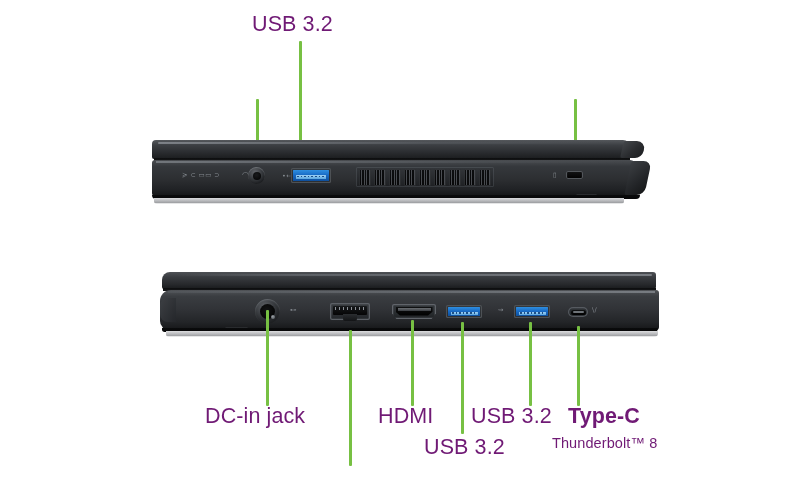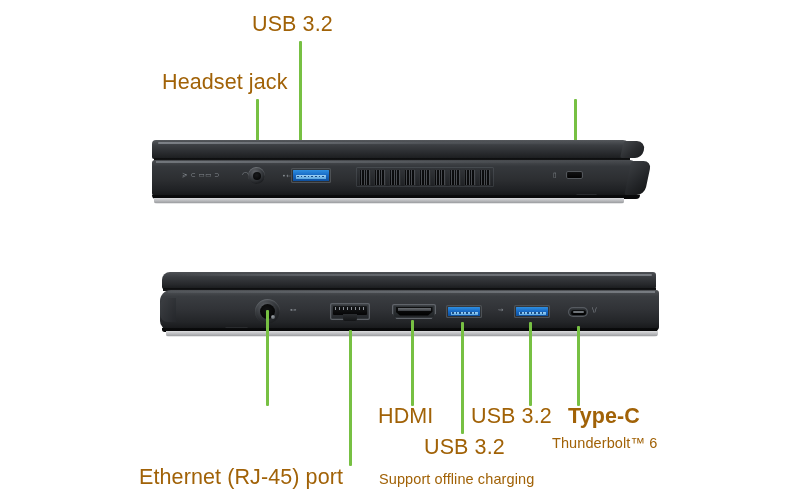--- a/index.html
+++ b/index.html
@@ -5,21 +5,21 @@
   html,body{margin:0;padding:0;background:#ffffff;}
   body{
     width:800px;height:500px;position:relative;overflow:hidden;
     font-family:"Liberation Sans","DejaVu Sans",sans-serif;
     color:#1b1b1b;background:#ffffff;
   }
   #stage{position:absolute;inset:0;width:800px;height:500px;}
 
   
   .label{
-    position:absolute;white-space:nowrap;color:#a16207;
+    position:absolute;white-space:nowrap;color:#701a75;
     font-weight:400;letter-spacing:.1px;line-height:1;
   }
   .lbl-lg{font-size:21.5px;}
   .lbl-sm{font-size:14.5px;}
 
   
   .leader{position:absolute;width:3px;background:#77c043;border-radius:1px;}
 
   
   .laptop{position:absolute;}
@@ -270,21 +270,20 @@
   }
   .silk-sm{font-size:6.5px;letter-spacing:.4px;}
 </style>
 </head>
 <body>
 
 <div id="stage">
 
   <div class="label lbl-lg" style="left:252px;top:14px;">USB 3.2</div>
 
-  <div class="label lbl-lg" style="left:162px;top:72px;">Headset jack</div>
 
 
   <div class="leader" style="left:299px;top:41px;height:134px;"></div>
   <div class="leader" style="left:256px;top:99px;height:76px;"></div>
   <div class="leader" style="left:574px;top:99px;height:80px;"></div>
 
   <div class="laptop" id="laptop-top">
     <div class="lt-lid"></div>
     <div class="lt-lid-taper"></div>
     <div class="lt-gap"></div>
@@ -370,28 +369,27 @@
     </div>
   </div>
 
   <div class="leader" style="left:266px;top:310px;height:96px;"></div>
   <div class="leader" style="left:349px;top:330px;height:136px;"></div>
   <div class="leader" style="left:411px;top:320px;height:86px;"></div>
   <div class="leader" style="left:461px;top:322px;height:112px;"></div>
   <div class="leader" style="left:529px;top:322px;height:84px;"></div>
   <div class="leader" style="left:577px;top:326px;height:80px;"></div>
 
+  <div class="label lbl-lg" style="left:205px;top:406px;">DC-in jack</div>
 
   <div class="label lbl-lg" style="left:378px;top:406px;">HDMI</div>
 
   <div class="label lbl-lg" style="left:471px;top:406px;">USB 3.2</div>
 
   <div class="label lbl-lg" style="left:568px;top:406px;font-weight:bold;">Type-C</div>
 
-  <div class="label lbl-sm" style="left:552px;top:436px;">Thunderbolt™ 6</div>
+  <div class="label lbl-sm" style="left:552px;top:436px;">Thunderbolt™ 8</div>
 
   <div class="label lbl-lg" style="left:424px;top:437px;">USB 3.2</div>
 
-  <div class="label lbl-lg" style="left:139px;top:467px;">Ethernet (RJ-45) port</div>
-
-  <div class="label lbl-sm" style="left:379px;top:472px;">Support offline charging</div>
+
 
 </div>
 
 </body></html>

